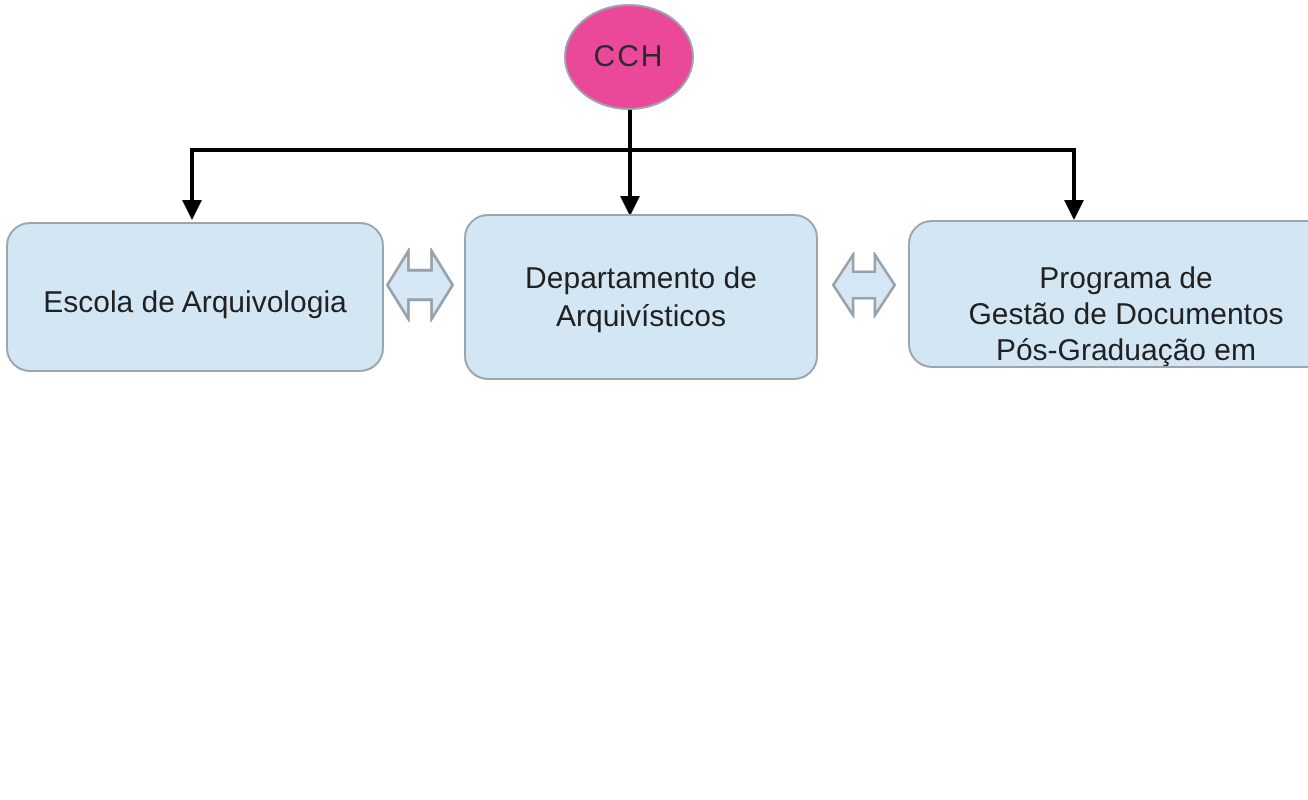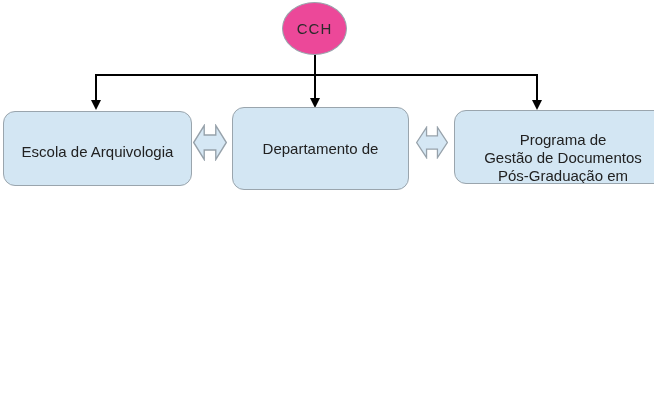--- a/index.html
+++ b/index.html
@@ -118,20 +118,21 @@
   <div id="box-escola" class="node-box">
     <span class="line">Escola de Arquivologia</span>
   </div>
 
   <svg class="harrow" style="left:193px; top:124px;" width="34" height="37" viewBox="0 0 100 100" preserveAspectRatio="none" xmlns="http://www.w3.org/2000/svg">
     <polygon points="2,50 33,4 33,30 67,30 67,4 98,50 67,96 67,70 33,70 33,96" fill="#d5e7f4" stroke="#97a2ab" stroke-width="4"></polygon>
   </svg>
 
   <div id="box-departamento" class="node-box">
     <span class="line">Departamento de</span>
+    <span class="line">Arquivísticos</span>
   </div>
 
   <svg class="harrow" style="left:416px; top:126px;" width="32" height="33" viewBox="0 0 100 100" preserveAspectRatio="none" xmlns="http://www.w3.org/2000/svg">
     <polygon points="2,50 33,4 33,30 67,30 67,4 98,50 67,96 67,70 33,70 33,96" fill="#d5e7f4" stroke="#97a2ab" stroke-width="4"></polygon>
   </svg>
 
   <div id="box-programa" class="node-box">
     <span class="line">Programa de</span>
     <span class="line">Gestão de Documentos</span>
     <span class="line">Pós-Graduação em</span>

